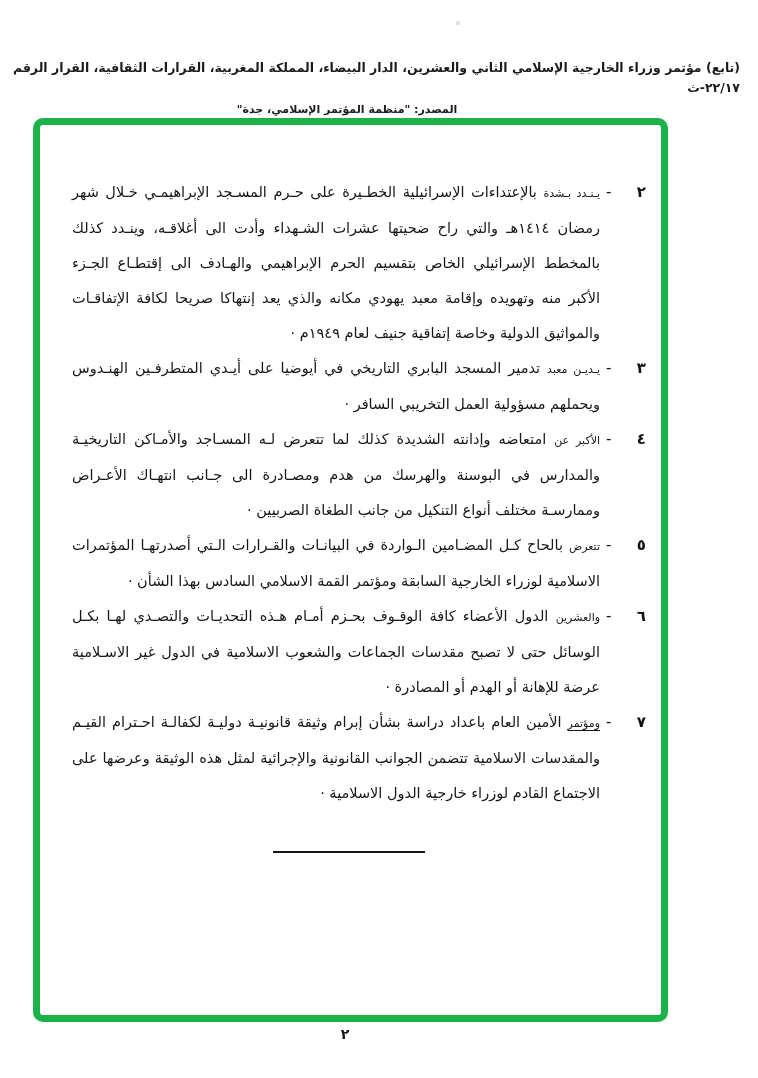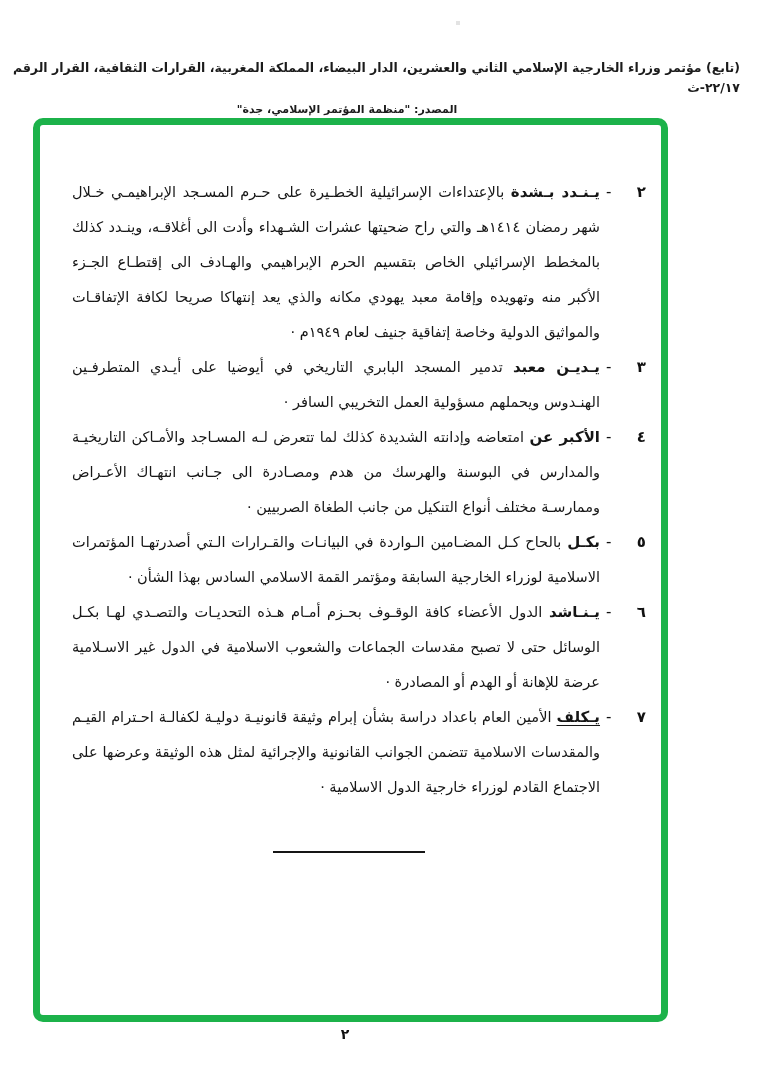--- a/index.html
+++ b/index.html
@@ -27,21 +27,21 @@
   .item{display:flex;margin:0;}
   .marker{
     flex:0 0 46px;width:46px;display:flex;justify-content:space-between;
     align-items:flex-start;line-height:35px;font-size:15px;color:#111;
   }
   .marker .num{font-weight:bold;}
   .marker .sep{font-weight:normal;padding-left:6px;}
   .body{
     flex:1;margin:0;text-align:justify;font-size:14.5px;line-height:35px;color:#161616;
   }
-  .lead{font-weight:bold;font-size:15px;}
+  .lead{font-weight:normal;font-size:11px;}
   .underlined{text-decoration:underline;text-underline-offset:3px;}
   .rule{position:absolute;top:726px;left:233px;width:152px;height:2px;background:#151515;}
   .page-number{
     position:absolute;top:1026px;left:0;width:758px;text-align:center;
     transform:translateX(-34px);font-size:14px;font-weight:bold;color:#111;
   }
 </style>
 </head>
 <body>
 
@@ -76,35 +76,35 @@
       <span class="sep">-</span>
     </div>
     <p class="body"><b class="lead">الأكبر عن</b> <span class="rest">امتعاضه وإدانته الشديدة كذلك لما تتعرض لـه المسـاجد والأمـاكن التاريخيـة والمدارس في البوسنة والهرسك من هدم ومصـادرة الى جـانب انتهـاك الأعـراض وممارسـة مختلف أنواع التنكيل من جانب الطغاة الصربيين ·</span></p>
   </div>
 
   <div class="item">
     <div class="marker">
       <span class="num">٥</span>
       <span class="sep">-</span>
     </div>
-    <p class="body"><b class="lead">بكـل</b> <span class="rest">بالحاح كـل المضـامين الـواردة في البيانـات والقـرارات الـتي أصدرتهـا المؤتمرات الاسلامية لوزراء الخارجية السابقة ومؤتمر القمة الاسلامي السادس بهذا الشأن ·</span></p>
+    <p class="body"><b class="lead">تتعرض</b> <span class="rest">بالحاح كـل المضـامين الـواردة في البيانـات والقـرارات الـتي أصدرتهـا المؤتمرات الاسلامية لوزراء الخارجية السابقة ومؤتمر القمة الاسلامي السادس بهذا الشأن ·</span></p>
   </div>
 
   <div class="item">
     <div class="marker">
       <span class="num">٦</span>
       <span class="sep">-</span>
     </div>
-    <p class="body"><b class="lead">يـنـاشد</b> <span class="rest">الدول الأعضاء كافة الوقـوف بحـزم أمـام هـذه التحديـات والتصـدي لهـا بكـل الوسائل حتى لا تصبح مقدسات الجماعات والشعوب الاسلامية في الدول غير الاسـلامية عرضة للإهانة أو الهدم أو المصادرة ·</span></p>
+    <p class="body"><b class="lead">والعشرين</b> <span class="rest">الدول الأعضاء كافة الوقـوف بحـزم أمـام هـذه التحديـات والتصـدي لهـا بكـل الوسائل حتى لا تصبح مقدسات الجماعات والشعوب الاسلامية في الدول غير الاسـلامية عرضة للإهانة أو الهدم أو المصادرة ·</span></p>
   </div>
 
   <div class="item">
     <div class="marker">
       <span class="num">٧</span>
       <span class="sep">-</span>
     </div>
-    <p class="body"><b class="lead underlined">يـكلف</b> <span class="rest">الأمين العام باعداد دراسة بشأن إبرام وثيقة قانونيـة دوليـة لكفالـة احـترام القيـم والمقدسات الاسلامية تتضمن الجوانب القانونية والإجرائية لمثل هذه الوثيقة وعرضها على الاجتماع القادم لوزراء خارجية الدول الاسلامية ·</span></p>
+    <p class="body"><b class="lead underlined">ومؤتمر</b> <span class="rest">الأمين العام باعداد دراسة بشأن إبرام وثيقة قانونيـة دوليـة لكفالـة احـترام القيـم والمقدسات الاسلامية تتضمن الجوانب القانونية والإجرائية لمثل هذه الوثيقة وعرضها على الاجتماع القادم لوزراء خارجية الدول الاسلامية ·</span></p>
   </div>
 </div>
   <div class="rule"></div>
 </div>
 
 <div class="page-number">٢</div>
 
 </body></html>

